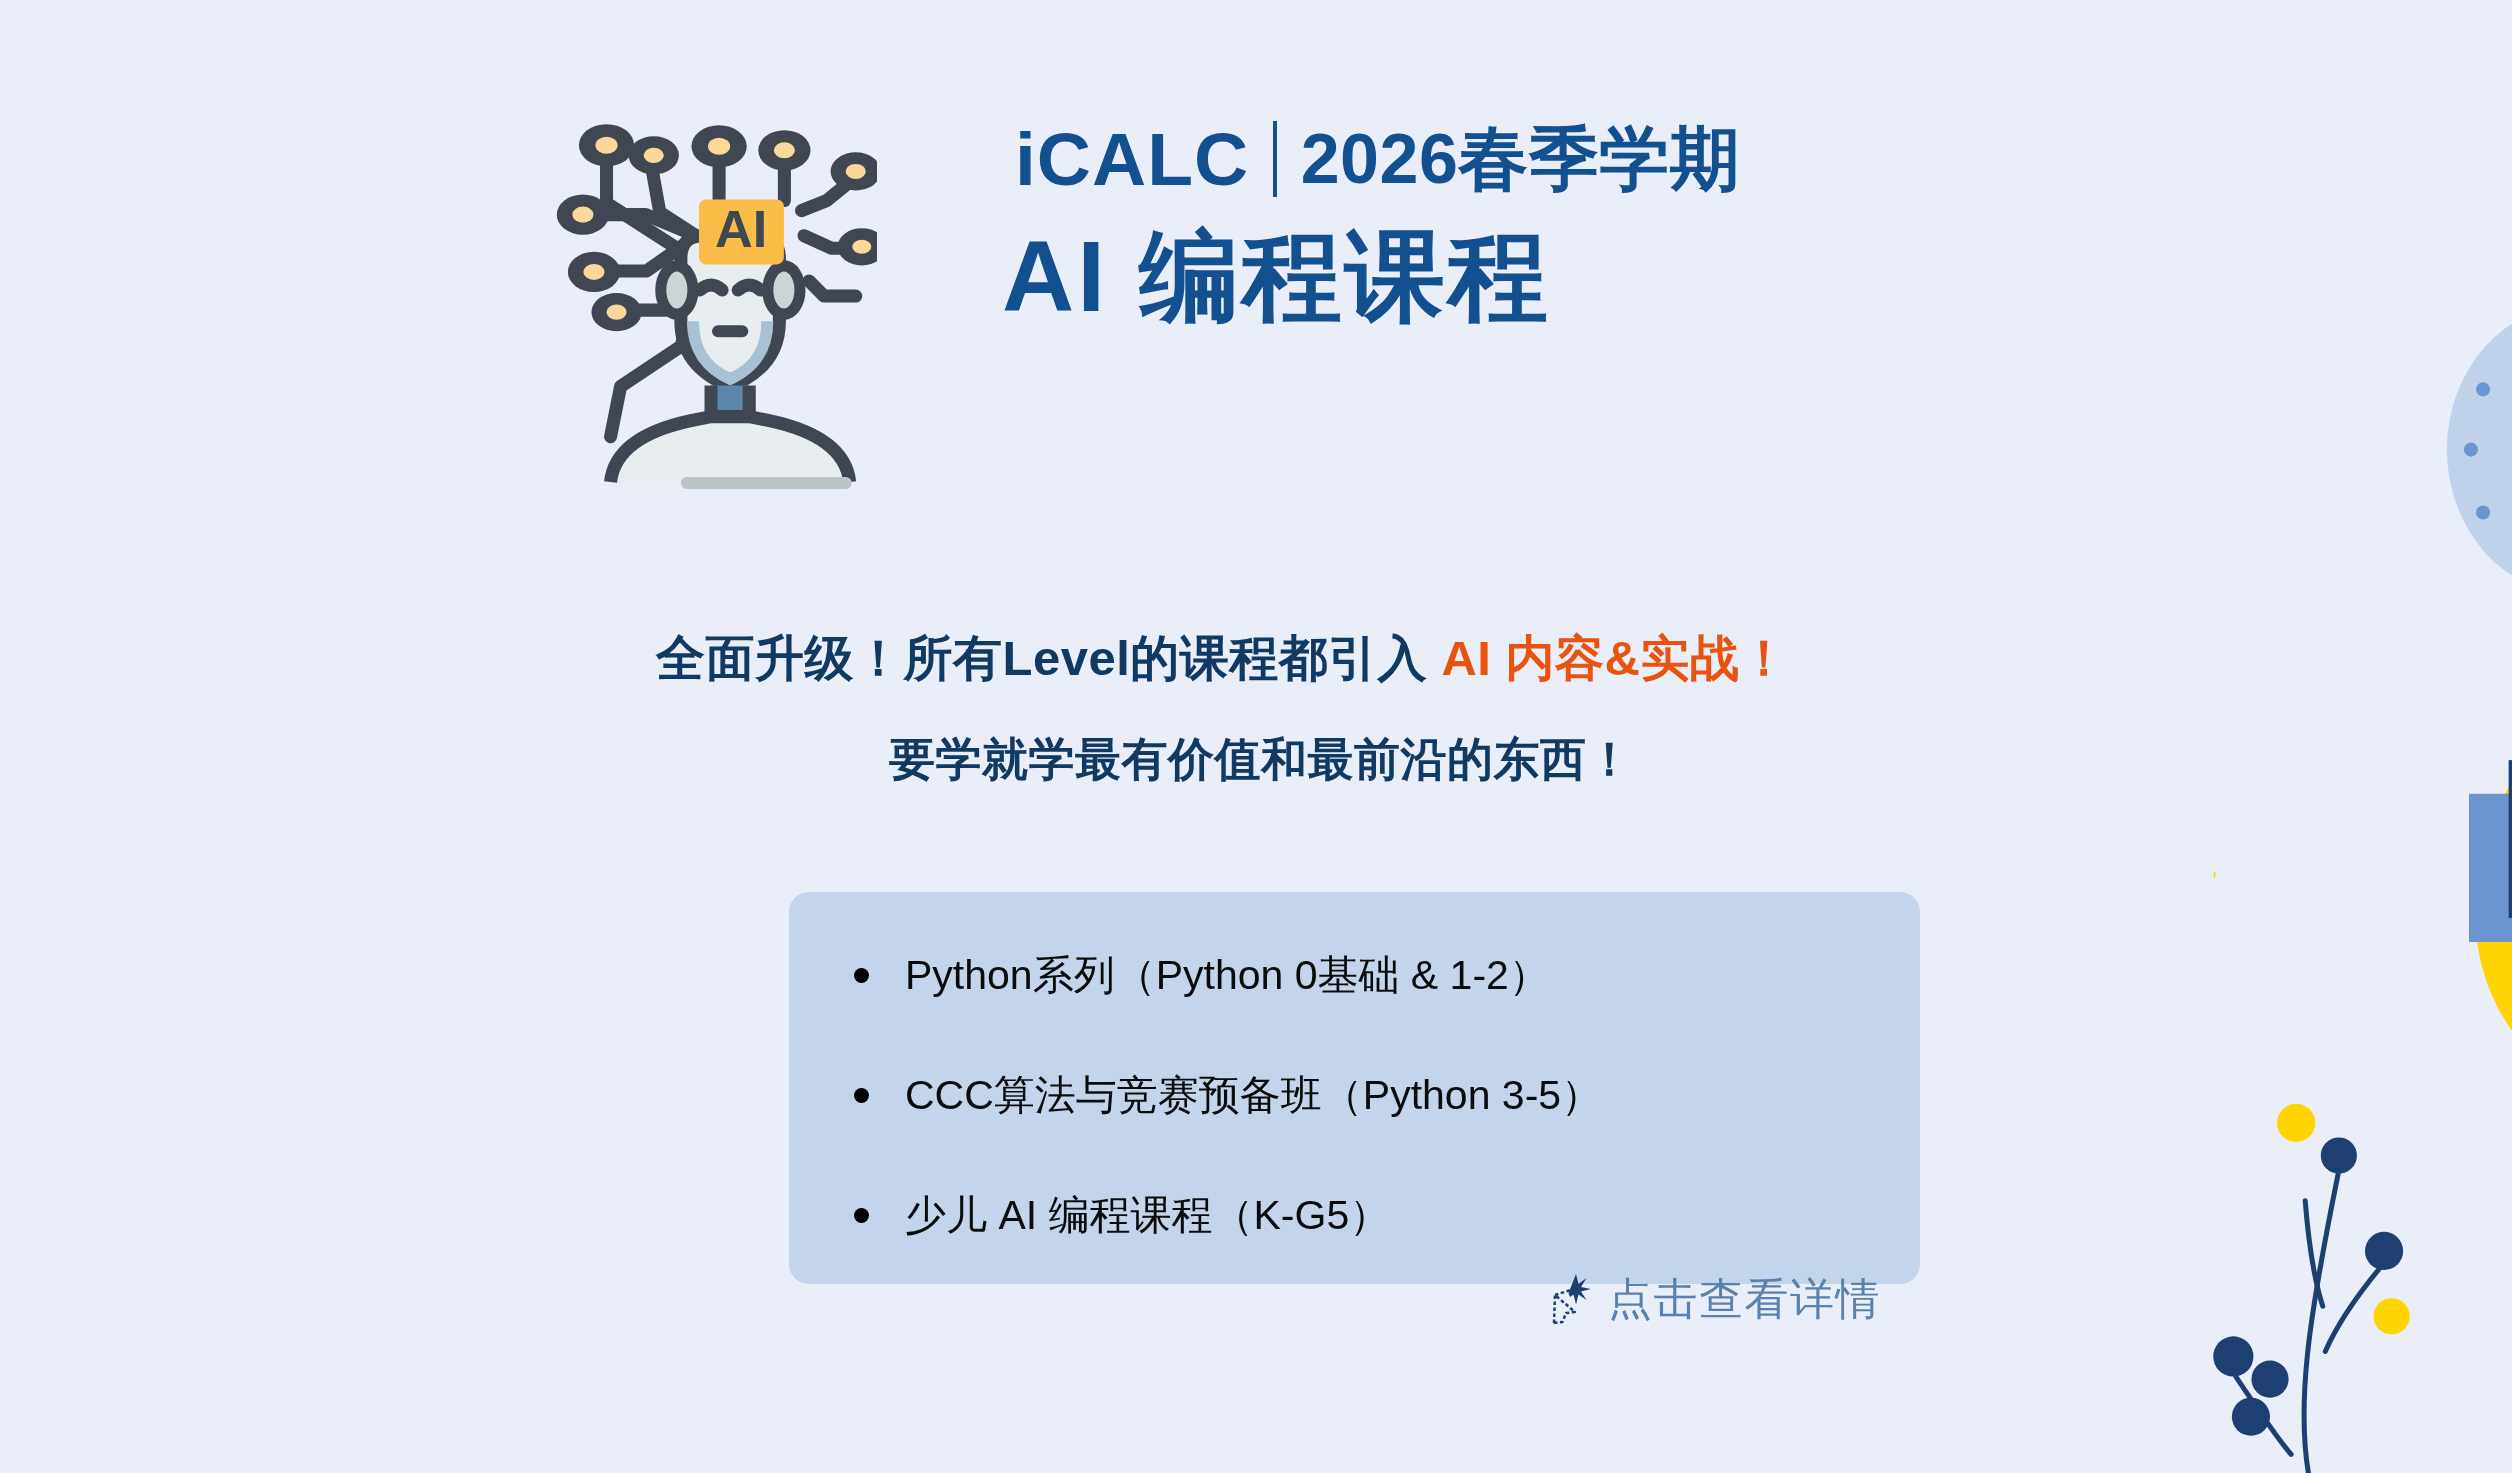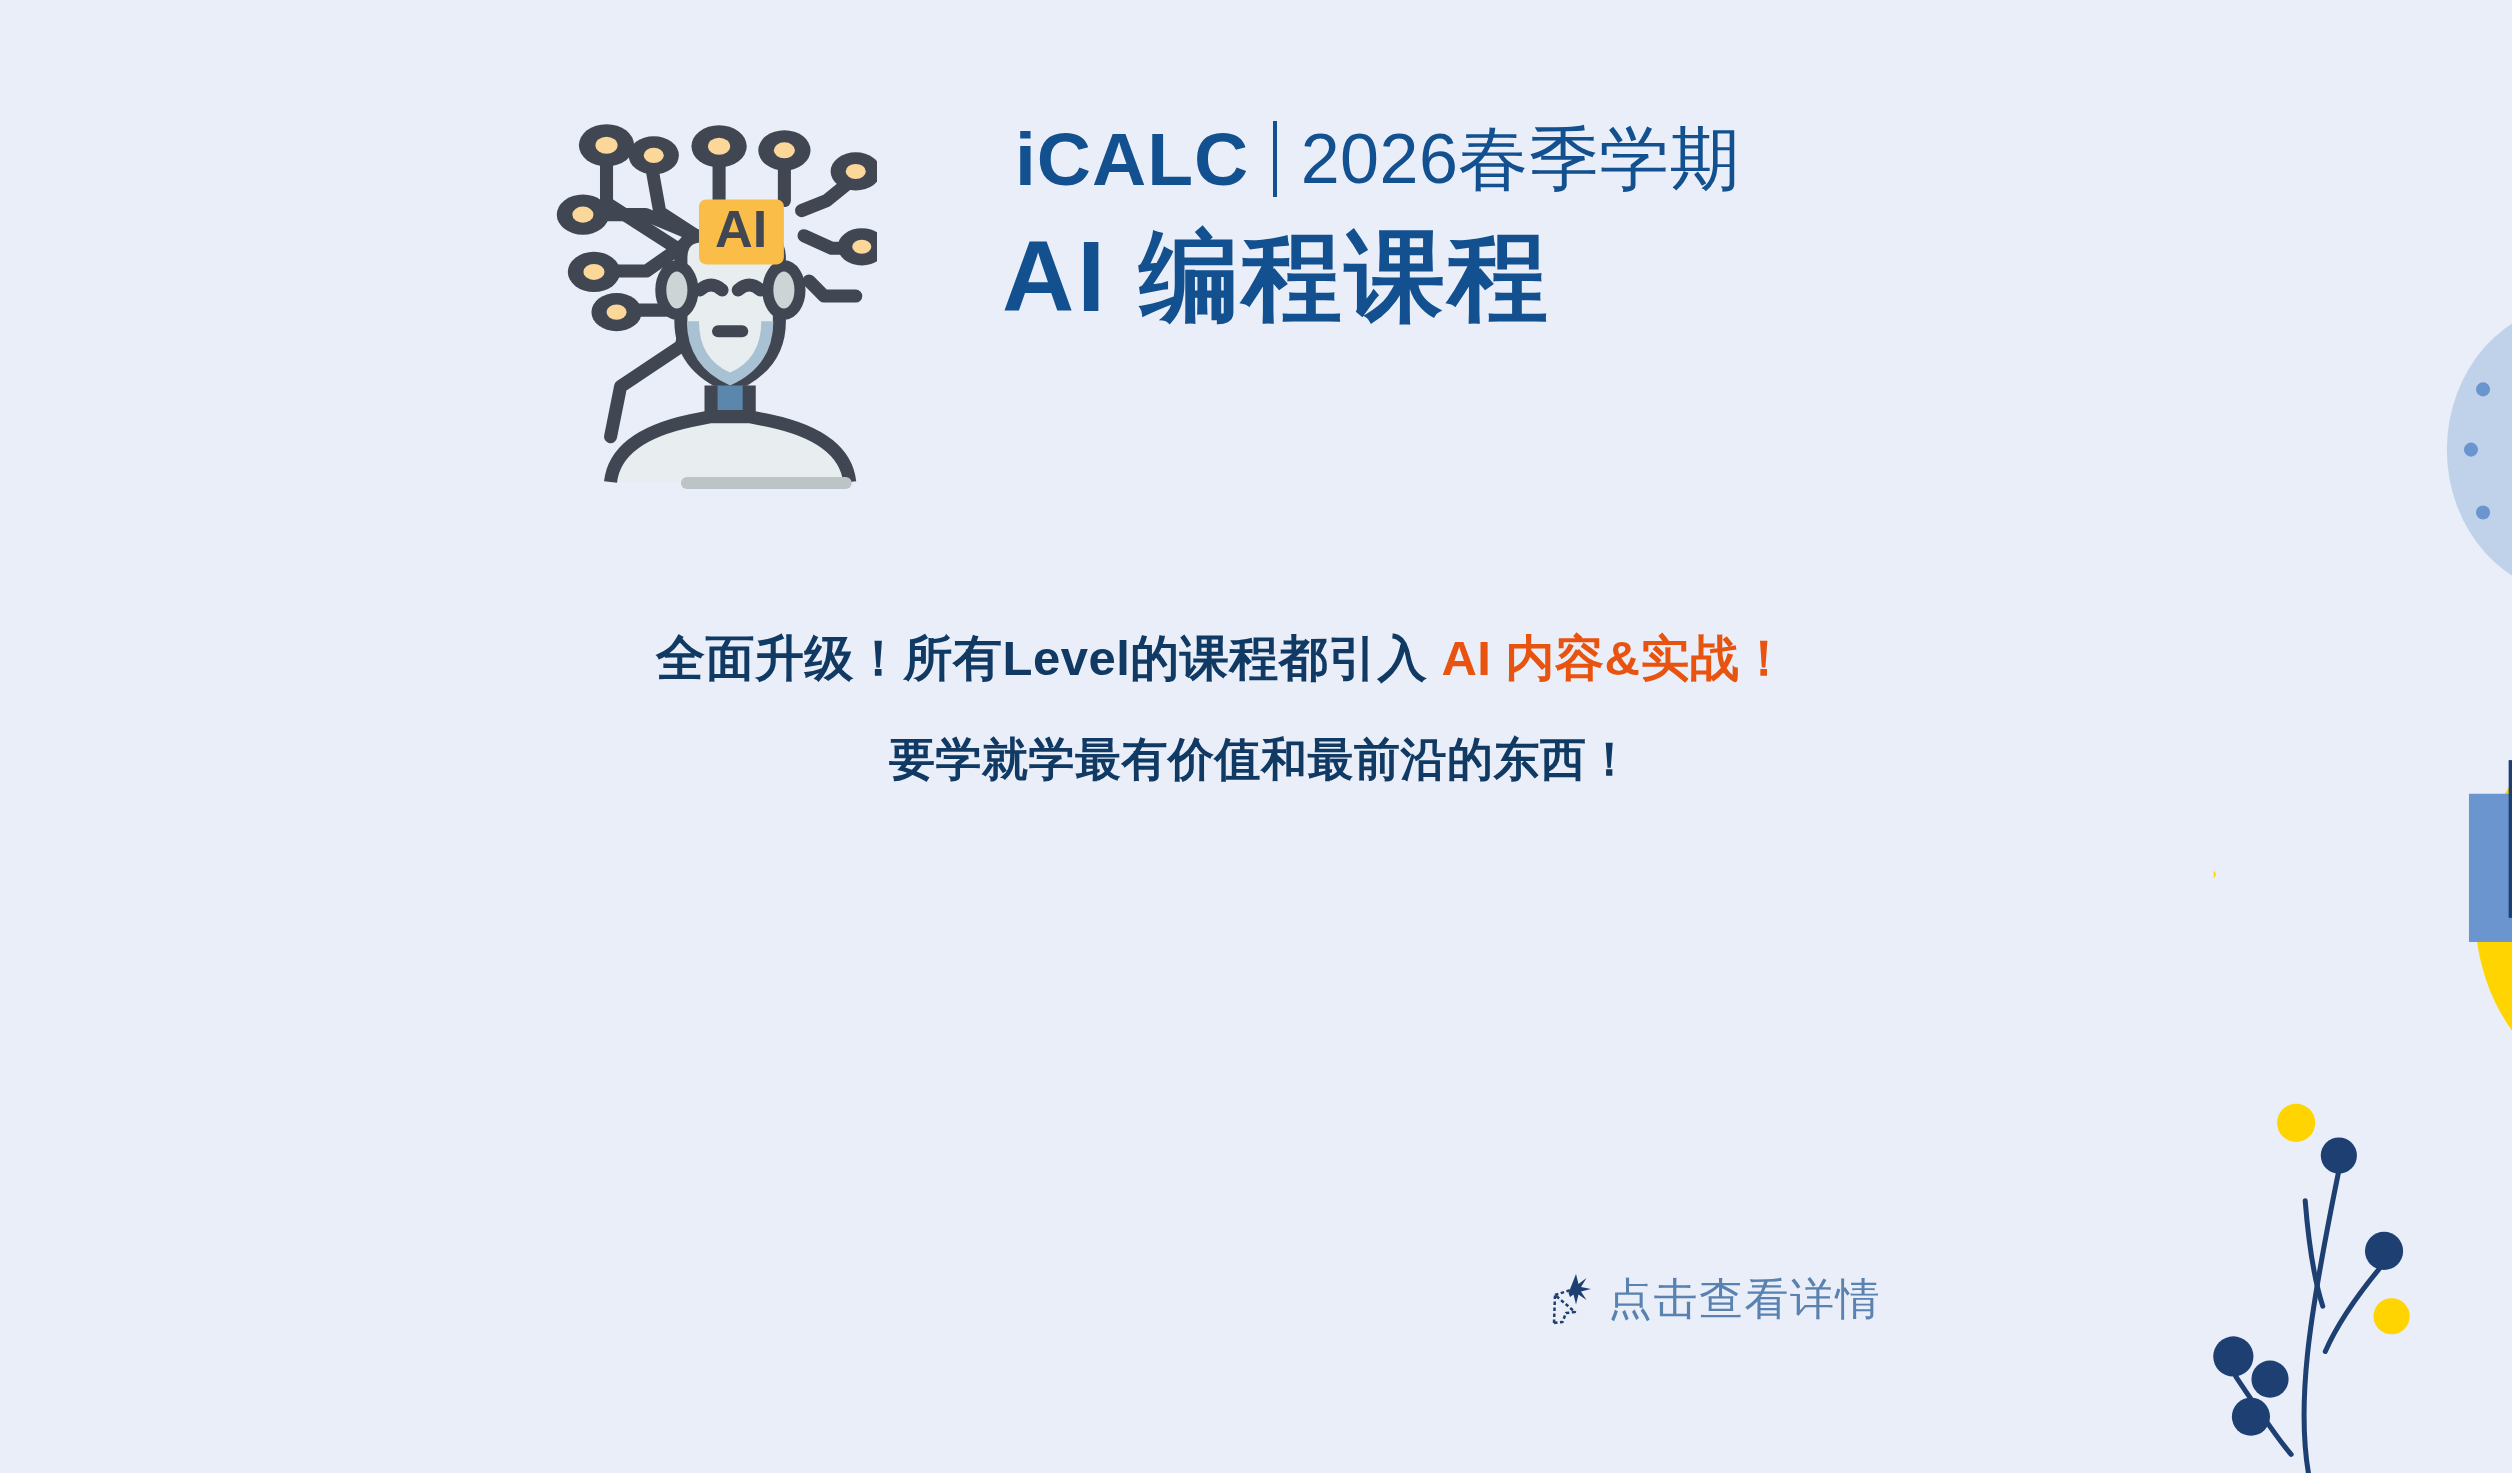--- a/index.html
+++ b/index.html
@@ -27,21 +27,21 @@
     white-space:nowrap;
   }
   .brand-name {
     font-size:75px; font-weight:700; color:#12508f;
     letter-spacing:1px; line-height:1;
   }
   .title-divider {
     width:3.5px; height:76px; background:#12508f; flex:none;
   }
   .term-name {
-    font-size:70px; font-weight:400; color:#12508f;
+    font-size:70px; font-weight:700; color:#12508f;
     line-height:1; letter-spacing:0.5px;text-align:right;
   }
 
   
   .headline {
     position:absolute; left:1002px; top:221px;
     font-size:100px; font-weight:800; color:#12508f;
     letter-spacing:3px; line-height:1.1; white-space:nowrap;
   }
 
@@ -168,20 +168,34 @@
     </div>
 
     <div class="headline">AI 编程课程</div>
 
     <div class="subline1">
       <span>全面升级！所有Level的课程都引入 </span><span class="hl">AI 内容&amp;实战！</span>
     </div>
 
     <div class="subline2">要学就学最有价值和最前沿的东西！</div>
 
+    <div class="course-card">
+      <div class="course-item">
+        <span class="bullet-dot"></span>
+        <span>Python系列（Python 0基础 &amp; 1-2）</span>
+      </div>
+      <div class="course-item">
+        <span class="bullet-dot"></span>
+        <span>CCC算法与竞赛预备班（Python 3-5）</span>
+      </div>
+      <div class="course-item">
+        <span class="bullet-dot"></span>
+        <span>少儿 AI 编程课程（K-G5）</span>
+      </div>
+    </div>
 
     <div class="cta">
       <span class="cta-icon">
         <svg viewBox="0 0 100 120" xmlns="http://www.w3.org/2000/svg">
           <g fill="#1d3f72">
             <path d="M62 10 l5 20 16 -12 -11 18 20 4 -20 5 11 17 -16 -11 -5 20 -5 -20 -7 5 -3 -8 z"></path>
           </g>
           <path d="M18 108 L20 52 L60 86 L42 88 L35 106 Z" fill="none" stroke="#1d3f72" stroke-width="5" stroke-dasharray="7 5" stroke-linejoin="round"></path>
           <path d="M20 52 L64 38" stroke="#1d3f72" stroke-width="5" stroke-dasharray="7 5"></path>
         </svg>

